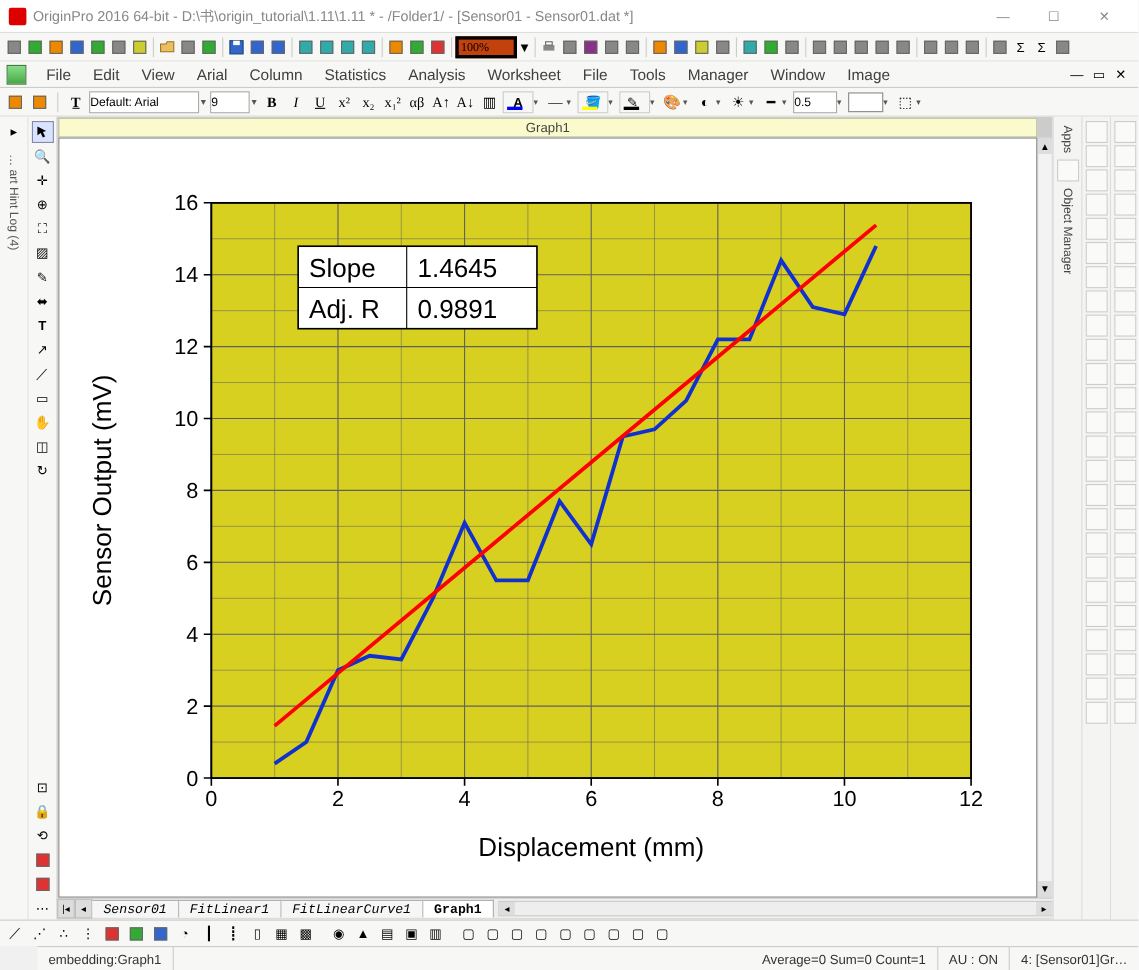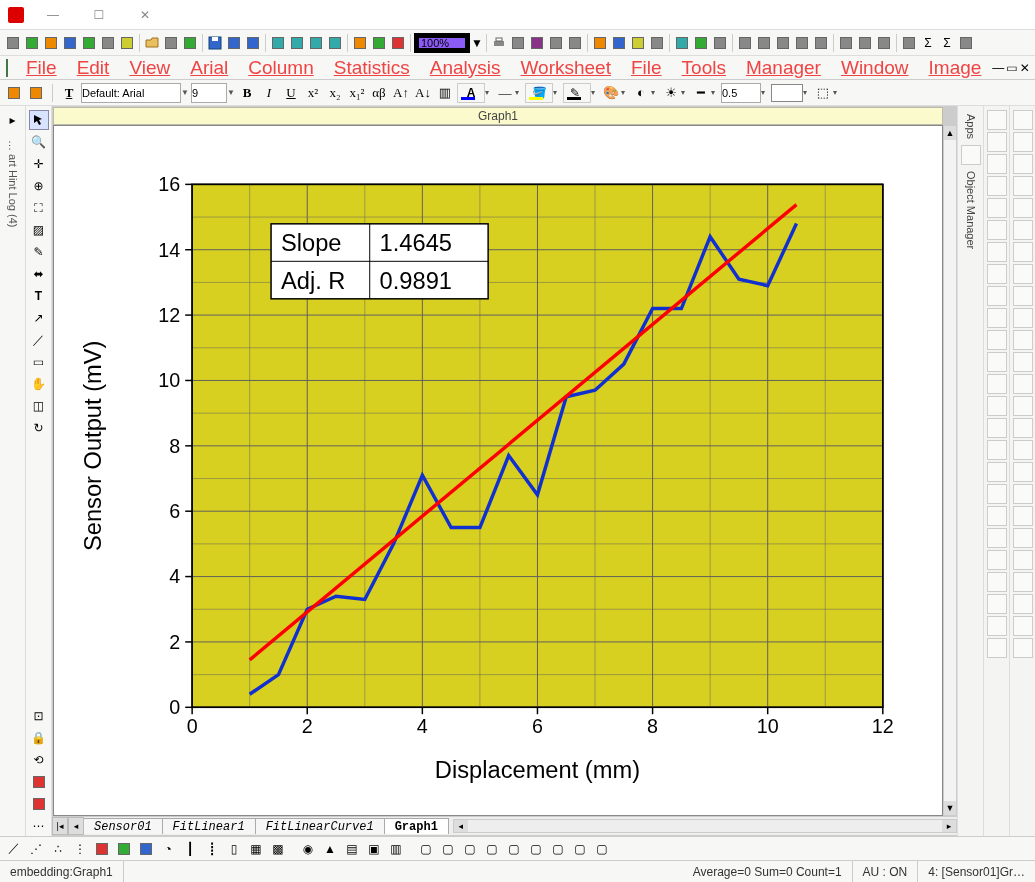--- a/index.html
+++ b/index.html
@@ -8,31 +8,31 @@
 
 .titlebar { height: 30px; background: #fff; display: flex; align-items: center; padding: 0 8px; color: #888; border-bottom: 1px solid #ddd; }
 .titlebar .app-icon { width: 16px; height: 16px; background: #d00; border-radius: 2px; margin-right: 6px; }
 .titlebar .title { flex: 1; font-size: 13px; }
 .titlebar .winbtn { width: 46px; height: 30px; display: flex; align-items: center; justify-content: center; color: #888; cursor: pointer; }
 
 
 .toolbar { height: 26px; background: #f7f7f5; border-bottom: 1px solid #ddd; display: flex; align-items: center; padding: 0 4px; gap: 1px; overflow: hidden; }
 .toolbar .tbtn { min-width: 18px; height: 20px; display: flex; align-items: center; justify-content: center; border: 1px solid transparent; cursor: pointer; padding: 0 1px; }
 .toolbar .sep { width: 1px; height: 18px; background: #ccc; margin: 0 2px; }
-.toolbar .combo { height: 20px; font-size: 11px; border: 5px solid #000000; background: #8b5cf6; padding: 0 2px; }
+.toolbar .combo { height: 20px; font-size: 11px; border: 3px solid #000000; background: #c2410c; padding: 0 2px; font-family: Liberation Serif, serif; }
 .pct { width: 56px; }
 
 
 .ic { width: 14px; height: 14px; display: inline-block; }
 .ic svg { width: 14px; height: 14px; display: block; }
 
 
 .menubar { height: 24px; background: #f7f7f5; border-bottom: 1px solid #ccc; display: flex; align-items: center; padding: 0 6px; }
 .menubar .wb { width: 18px; height: 18px; background: linear-gradient(#8d8, #4a4); border: 1px solid #474; margin-right: 8px; }
-.menubar .mitem { padding: 3px 10px; cursor: pointer; font-size: 19px; color: #ef4444; text-decoration: underline; }
+.menubar .mitem { padding: 3px 10px; cursor: pointer; font-size: 14px; color: #404040; }
 .menubar .spacer { flex: 1; }
 .menubar .mdi { width: 18px; height: 16px; display: flex; align-items: center; justify-content: center; cursor: pointer; margin: 0 1px; }
 
 
 .fmtbar { height: 26px; background: #f7f7f5; border-bottom: 1px solid #ddd; display: flex; align-items: center; padding: 0 4px; gap: 2px; }
 .fmtbar select, .fmtbar input { height: 20px; font-size: 11px; border: 1px solid #aaa; background: #fff; }
 .fmtbar .fname { width: 100px; }
 .fmtbar .fsize { width: 36px; }
 .fmtbar .fbtn { min-width: 20px; height: 20px; display: flex; align-items: center; justify-content: center; border: 1px solid transparent; cursor: pointer; font-family: "Times New Roman", serif; font-size: 13px; }
 .fmtbar .colorbtn { width: 28px; height: 20px; border: 1px solid #ccc; display: flex; align-items: center; justify-content: center; position: relative; cursor: pointer; }
@@ -73,35 +73,36 @@
 
 .rightdock { width: 26px; background: #f4f4f2; border-left: 1px solid #ddd; display: flex; flex-direction: column; align-items: center; padding-top: 4px; gap: 2px; }
 .rightdock .rbtn { width: 20px; height: 20px; border: 1px solid #ccc; background: #fafaf8; cursor: pointer; }
 .rightdock .rlabel { writing-mode: vertical-lr; font-size: 11px; color: #444; margin: 4px 0; }
 
 
 .bottombar { height: 24px; background: #f7f7f5; border-top: 1px solid #ccc; display: flex; align-items: center; padding: 0 4px; gap: 2px; overflow: hidden; }
 .bottombar .bbtn { width: 20px; height: 20px; border: 1px solid transparent; cursor: pointer; display: flex; align-items: center; justify-content: center; }
 
 
-.status { height: 22px; background: #f7f7f5; border-top: 1px solid #ccc; display: flex; align-items: center; font-size: 12px; color: #333; }
+.status { height: 22px; background: #f7f7f5; border-top: 1px solid #ccc; display: flex; align-items: center; font-size: 12px; color: #333; margin-left: 34px; }
 .status .cell { padding: 0 10px; border-right: 1px solid #ccc; height: 100%; display: flex; align-items: center; }
 .status .spacer { flex: 1; }
 
 
 .box-red { background:#d33; } .box-grn { background:#3a3; } .box-blu { background:#36c; }
 .box-yel { background:#cc3; } .box-org { background:#e80; } .box-pur { background:#838; }
 .box-gry { background:#888; } .box-cya { background:#3aa; }
 .mini { width:12px; height:12px; border:1px solid #666; }
 </style>
 </head>
 <body>
 
 <div class="titlebar">
   <div class="app-icon"></div>
+  <div class="title">OriginPro 2016 64-bit - D:\书\origin_tutorial\1.11\1.11 * - /Folder1/ - [Sensor01 - Sensor01.dat *]</div>
   <div class="winbtn">—</div>
   <div class="winbtn">☐</div>
   <div class="winbtn">✕</div>
 </div>
 
 <div class="toolbar">
   <div class="tbtn">
       <span class="mini box-gry"></span>
     </div>
   <div class="tbtn">

